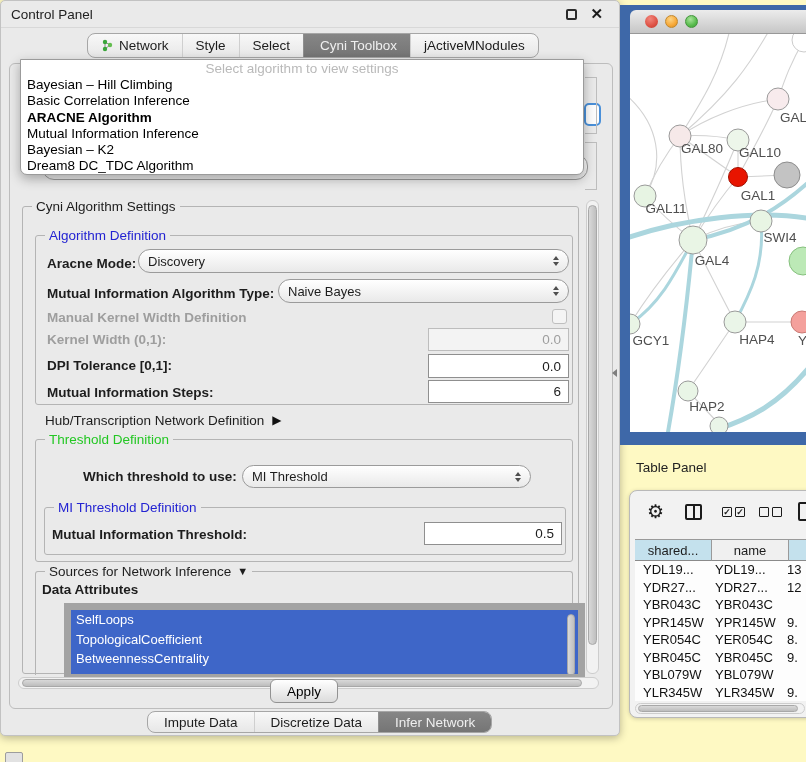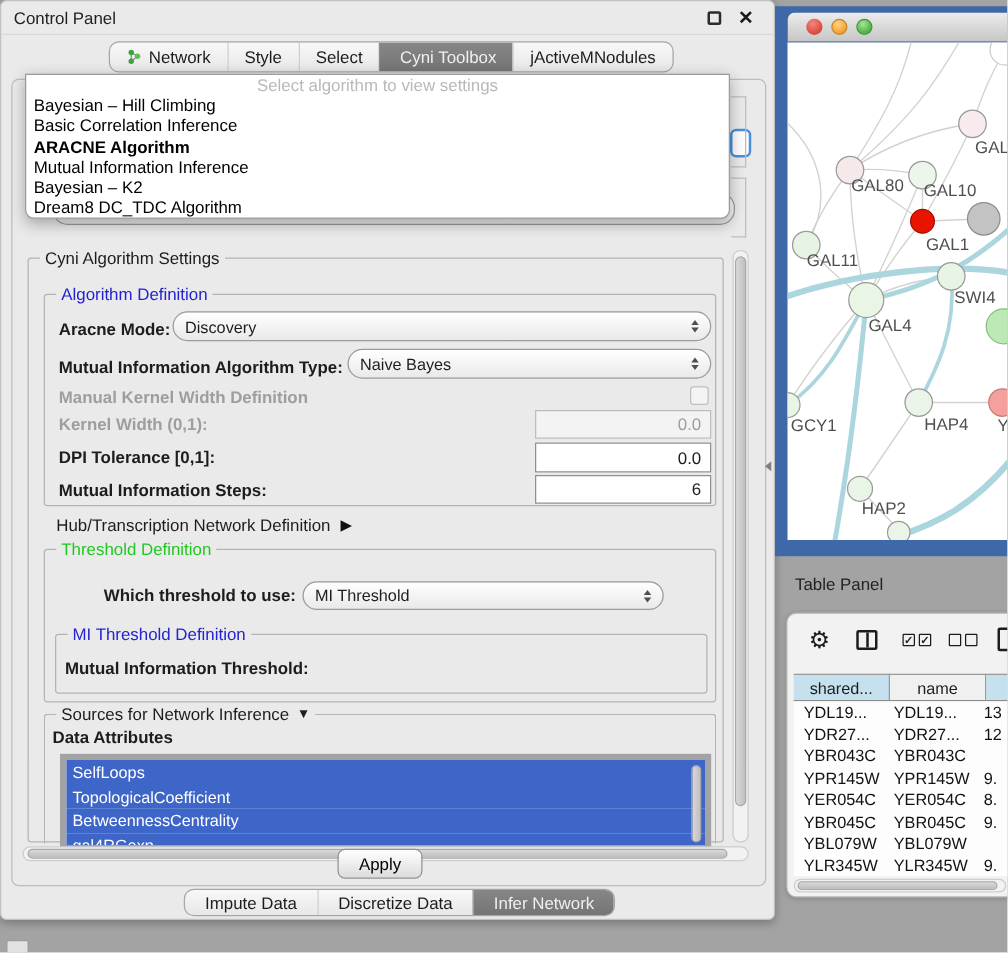--- a/index.html
+++ b/index.html
@@ -1,17 +1,17 @@
 <!DOCTYPE html>
 <html><head>
 <meta charset="utf-8">
 <style>
   * { margin:0; padding:0; box-sizing:border-box; }
   body { background:#e9e9e9; font-family:"Liberation Sans", sans-serif; }
-  .screen { position:relative; width:806px; height:762px; background:#a3a3a3; overflow:hidden; font-size:13px; color:#1d1d1d; }
+  .screen { position:relative; width:806px; height:762px; background:#fef9c3; overflow:hidden; font-size:13px; color:#1d1d1d; }
   .abs { position:absolute; }
 
   
   .cp { position:absolute; left:0; top:6; width:620px; height:736px; background:#eaeaea; border:1px solid #c2c2c2; border-radius:5px; box-shadow:0 2px 8px rgba(0,0,0,.28); }
   .cp-titlebar { position:absolute; left:0; top:0; right:0; height:27px; border-bottom:1px solid #d8d8d8; }
   .cp-title { position:absolute; left:10px; top:6px; font-size:13.5px; color:#222; }
   .float-icon { position:absolute; right:42px; top:8px; width:11px; height:11px; border:2px solid #2b2b2b; border-radius:2px; cursor:pointer; }
   .close-icon { position:absolute; right:16px; top:4px; font-size:15px; font-weight:bold; color:#1b1b1b; cursor:pointer; }
 
   
@@ -43,21 +43,21 @@
   .popup-ph { height:17px; line-height:17px; text-align:center; color:#b9b9b9; font-size:13.5px; }
   .popup-item { height:16.3px; line-height:16.3px; padding-left:6px; font-size:13.5px; color:#000; cursor:pointer; }
   .popup-item.bold { font-weight:bold; }
 
   
   .sb-track { position:absolute; background:#f2f2f2; border:1px solid #cdcdcd; border-radius:6px; }
   .sb-thumb { position:absolute; background:linear-gradient(90deg,#d9d9d9,#bfbfbf); border:1px solid #a8a8a8; border-radius:6px; cursor:pointer; }
   .sb-thumb.h { background:linear-gradient(#d9d9d9,#bdbdbd); }
 
   
-  .attr-list { position:absolute; background:#fff; border:5px solid #a3a3a3; overflow:hidden; }
+  .attr-list { position:absolute; background:#fff; border:7px solid #a3a3a3; overflow:hidden;margin-left:16px; }
   .attr-item { height:19.5px; line-height:19.5px; padding-left:5px; font-size:13px; background:#3e66c8; color:#fff; cursor:pointer; }
 
   .btn { position:absolute; display:flex; align-items:center; justify-content:center; border:1px solid #929292; border-radius:6px; background:linear-gradient(#ffffff,#dcdcdc); font-size:13.5px; cursor:pointer; }
 
   .checkbox { position:absolute; width:15px; height:15px; border:1px solid #bfbfbf; border-radius:3px; background:#f4f4f4; cursor:pointer; }
 
   
   .mdi { position:absolute; left:620px; top:5px; width:186px; height:440px; background:#3e68a8; }
   .net-titlebar { position:absolute; left:10px; top:5px; right:0; height:24px; background:linear-gradient(#ececec,#c6c6c6); border-bottom:1px solid #989898; border-radius:6px 0 0 0; }
   .tl { position:absolute; top:5px; width:13px; height:13px; border-radius:50%; cursor:pointer; }
@@ -192,20 +192,23 @@
             <span>MI Threshold</span>
             <span class="stepper">
                 <span class="tri-up"></span>
                 <span class="tri-dn"></span>
               </span>
           </div>
 
           <div class="group" style="left:8px; top:67px; width:522px; height:48px;">
             <span class="gtitle blue">MI Threshold Definition</span>
             <span class="blabel" style="left:7px; top:15px; line-height:23px;">Mutual Information Threshold:</span>
+            <div class="tfield" style="left:379px; top:14px; width:138px; height:23px;">
+              <span>0.5</span>
+            </div>
           </div>
         </div>
 
         <div class="group" style="left:12px; top:364px; width:538px; height:104px; border-bottom:none; border-radius:3px 3px 0 0;">
           <span class="gtitle" style="display:flex; align-items:center; gap:6px; cursor:pointer;">
             <span>Sources for Network Inference</span>
             <span style="font-size:11px;">▼</span>
           </span>
           <span class="blabel" style="left:6px; top:10px;">Data Attributes</span>
           <div class="attr-list" style="left:12px; top:31px; width:521px; height:78px;">

